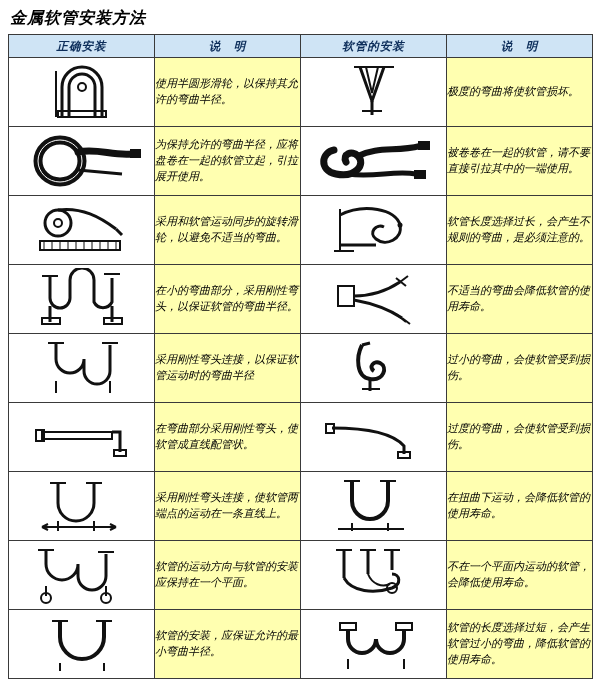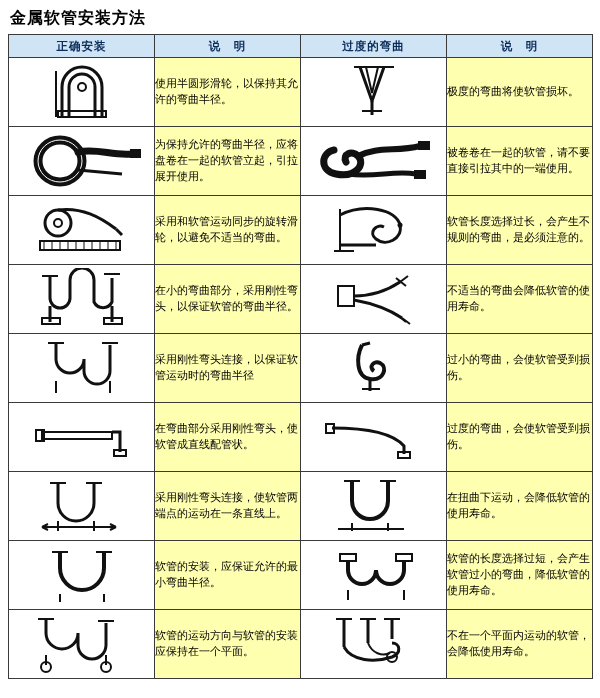--- a/index.html
+++ b/index.html
@@ -12,20 +12,21 @@
     height: 698px;
     font-family: "DejaVu Sans", "Liberation Sans", sans-serif;
     overflow: hidden;
   }
   .page {
     width: 600px;
     height: 618px;
     position: relative;
     box-sizing: border-box;
     padding: 6px 8px 0 8px;
+    font-style: italic;
   }
   .doc-title {
     font-size: 16px;
     font-weight: bold;
     color: #000000;
     letter-spacing: 1px;
     margin: 2px 0 6px 2px;
     line-height: 20px;
   }
   table.hose-table {
@@ -81,21 +82,21 @@
     <colgroup>
       <col class="c-img">
         <col class="c-txt">
         <col class="c-img">
         <col class="c-txt">
     </colgroup>
     <thead>
       <tr>
         <th>正确安装</th>
         <th>说　明</th>
-        <th>过度的弯曲</th>
+        <th>软管的安装</th>
         <th>说　明</th>
       </tr>
     </thead>
     <tbody>
 
       <tr>
         <td class="img-cell">
           <svg class="fig" viewBox="0 0 140 62">
             <path d="M50 56 L50 26 A20 20 0 0 1 90 26 L90 56" fill="none" stroke="#111" stroke-width="3"></path>
             <path d="M57 56 L57 26 A13 13 0 0 1 83 26 L83 56" fill="none" stroke="#111" stroke-width="3"></path>
@@ -241,40 +242,20 @@
         <td class="txt-cell">采用刚性弯头连接，使软管两端点的运动在一条直线上。</td>
         <td class="img-cell">
           <svg class="fig" viewBox="0 0 140 62">
             <path d="M48 6 L48 26 A18 18 0 0 0 84 26 L84 6" fill="none" stroke="#111" stroke-width="4"></path>
             <path d="M40 6 L56 6 M76 6 L92 6" stroke="#111" stroke-width="2"></path>
             <path d="M48 48 L48 56 M84 48 L84 56" stroke="#111" stroke-width="2"></path>
             <path d="M34 54 L100 54" stroke="#111" stroke-width="2"></path>
           </svg>
         </td>
         <td class="txt-cell">在扭曲下运动，会降低软管的使用寿命。</td>
-      </tr>
-
-      <tr>
-        <td class="img-cell">
-          <svg class="fig" viewBox="0 0 140 62">
-            <path d="M48 8 L48 24 A22 22 0 0 0 92 24 L92 8" fill="none" stroke="#111" stroke-width="4"></path>
-            <path d="M40 8 L56 8 M84 8 L100 8" stroke="#111" stroke-width="2"></path>
-            <path d="M48 50 L48 58 M92 50 L92 58" stroke="#111" stroke-width="2"></path>
-          </svg>
-        </td>
-        <td class="txt-cell">软管的安装，应保证允许的最小弯曲半径。</td>
-        <td class="img-cell">
-          <svg class="fig" viewBox="0 0 140 62">
-            <path d="M44 16 L44 26 A14 14 0 0 0 72 26 L72 26 A14 14 0 0 0 100 26 L100 16" fill="none" stroke="#111" stroke-width="4"></path>
-            <rect x="36" y="10" width="16" height="7" fill="none" stroke="#111" stroke-width="2"></rect>
-            <rect x="92" y="10" width="16" height="7" fill="none" stroke="#111" stroke-width="2"></rect>
-            <path d="M44 46 L44 56 M100 46 L100 56" stroke="#111" stroke-width="2"></path>
-          </svg>
-        </td>
-        <td class="txt-cell">软管的长度选择过短，会产生软管过小的弯曲，降低软管的使用寿命。</td>
       </tr>
 
       <tr>
         <td class="img-cell">
           <svg class="fig" viewBox="0 0 140 62">
             <path d="M34 6 L34 20 A16 16 0 0 0 66 20 L66 32 A14 14 0 0 0 94 32 L94 10" fill="none" stroke="#111" stroke-width="3"></path>
             <path d="M26 6 L42 6 M86 8 L102 8" stroke="#111" stroke-width="2"></path>
             <path d="M34 42 L34 52 M94 42 L94 52" stroke="#111" stroke-width="2"></path>
             <circle cx="34" cy="54" r="5" fill="none" stroke="#111" stroke-width="2"></circle>
             <circle cx="94" cy="54" r="5" fill="none" stroke="#111" stroke-width="2"></circle>
@@ -290,15 +271,35 @@
             <path d="M88 6 L88 26" stroke="#111" stroke-width="3"></path>
             <path d="M80 6 L96 6" stroke="#111" stroke-width="2"></path>
             <path d="M40 34 C48 48 70 50 88 44 C98 40 96 30 88 30" fill="none" stroke="#111" stroke-width="3"></path>
             <path d="M64 30 C68 40 78 44 86 40" fill="none" stroke="#111" stroke-width="2"></path>
             <circle cx="88" cy="44" r="5" fill="none" stroke="#111" stroke-width="2"></circle>
           </svg>
         </td>
         <td class="txt-cell">不在一个平面内运动的软管，会降低使用寿命。</td>
       </tr>
 
+      <tr>
+        <td class="img-cell">
+          <svg class="fig" viewBox="0 0 140 62">
+            <path d="M48 8 L48 24 A22 22 0 0 0 92 24 L92 8" fill="none" stroke="#111" stroke-width="4"></path>
+            <path d="M40 8 L56 8 M84 8 L100 8" stroke="#111" stroke-width="2"></path>
+            <path d="M48 50 L48 58 M92 50 L92 58" stroke="#111" stroke-width="2"></path>
+          </svg>
+        </td>
+        <td class="txt-cell">软管的安装，应保证允许的最小弯曲半径。</td>
+        <td class="img-cell">
+          <svg class="fig" viewBox="0 0 140 62">
+            <path d="M44 16 L44 26 A14 14 0 0 0 72 26 L72 26 A14 14 0 0 0 100 26 L100 16" fill="none" stroke="#111" stroke-width="4"></path>
+            <rect x="36" y="10" width="16" height="7" fill="none" stroke="#111" stroke-width="2"></rect>
+            <rect x="92" y="10" width="16" height="7" fill="none" stroke="#111" stroke-width="2"></rect>
+            <path d="M44 46 L44 56 M100 46 L100 56" stroke="#111" stroke-width="2"></path>
+          </svg>
+        </td>
+        <td class="txt-cell">软管的长度选择过短，会产生软管过小的弯曲，降低软管的使用寿命。</td>
+      </tr>
+
     </tbody>
   </table>
 </div>
 
 </body></html>

